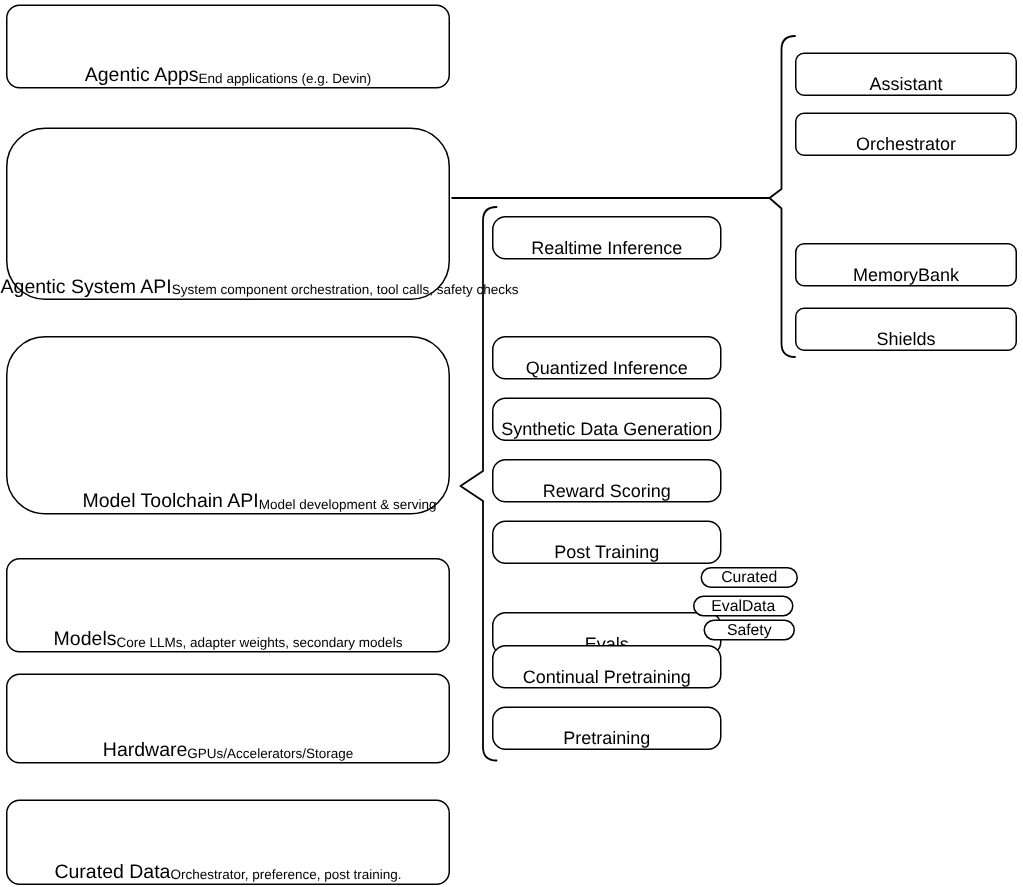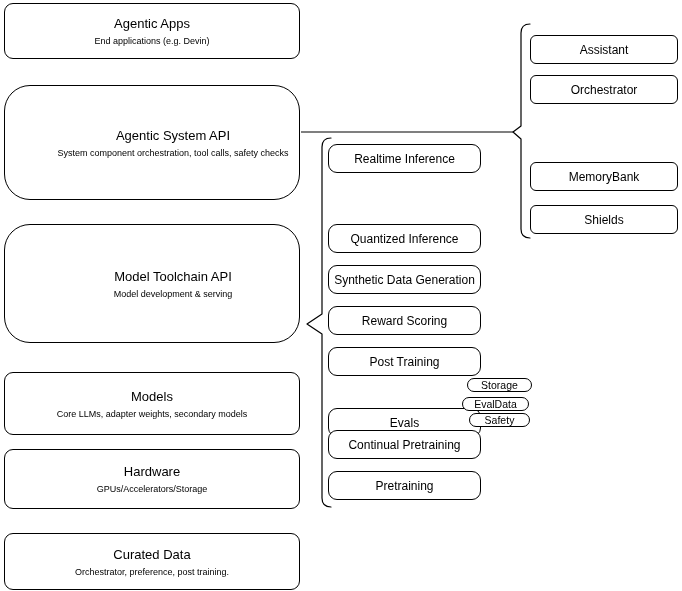--- a/index.html
+++ b/index.html
@@ -4,21 +4,21 @@
 <style>
   html,body{margin:0;padding:0;}
   body{
     width:682px;height:591px;background:#ffffff;
     font-family:"Liberation Sans","DejaVu Sans",sans-serif;color:#000;
   }
   .canvas{position:relative;width:682px;height:591px;overflow:hidden;background:#fff;}
   .svg-layer{position:absolute;left:0;top:0;z-index:0;}
   .box{
     position:absolute;background:#fff;border:1px solid #000;box-sizing:border-box;
-    display:flex;flex-direction:column;align-items:center;justify-content:center;
+    display:flex;flex-direction:row;align-items:flex-end;justify-content:center;
     text-align:center;z-index:1;
   }
   .r8{border-radius:9px;}
   .r24{border-radius:26px;padding-left:42px;}
   .title{font-size:13px;line-height:17px;white-space:nowrap;}
   .sub{font-size:9px;line-height:12px;margin-top:3px;white-space:nowrap;}
   .item{border-radius:9px;font-size:12px;}
   .comp{border-radius:6px;font-size:12px;}
   .tag{
     position:absolute;background:#fff;border:1px solid #000;border-radius:8px;
@@ -86,21 +86,21 @@
     <div>Evals</div>
   </div>
   <div class="box item" style="left:328px;top:430px;width:153px;height:29px">
     <div>Continual Pretraining</div>
   </div>
   <div class="box item" style="left:328px;top:471px;width:153px;height:29px">
     <div>Pretraining</div>
   </div>
 
   <div class="tag" style="left:467px;top:378px;width:65px;height:14px">
-    <span>Storage</span>
+    <span>Curated</span>
   </div>
   <div class="tag" style="left:462px;top:397px;width:67px;height:14px">
     <span>EvalData</span>
   </div>
   <div class="tag" style="left:469px;top:413px;width:61px;height:14px">
     <span>Safety</span>
   </div>
 
   <div class="box comp" style="left:530px;top:35px;width:148px;height:29px">
     <div>Assistant</div>

